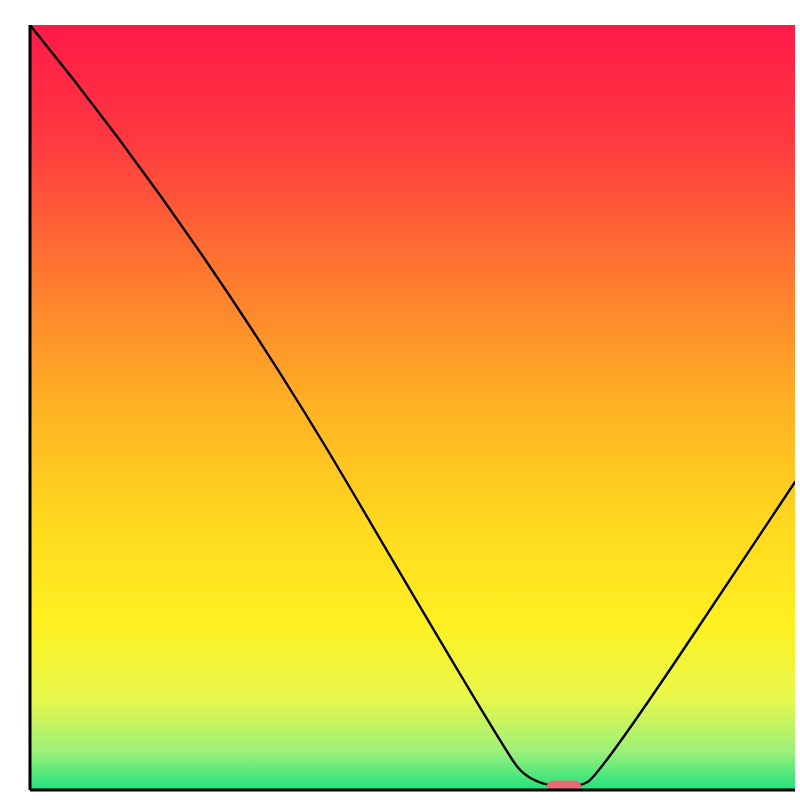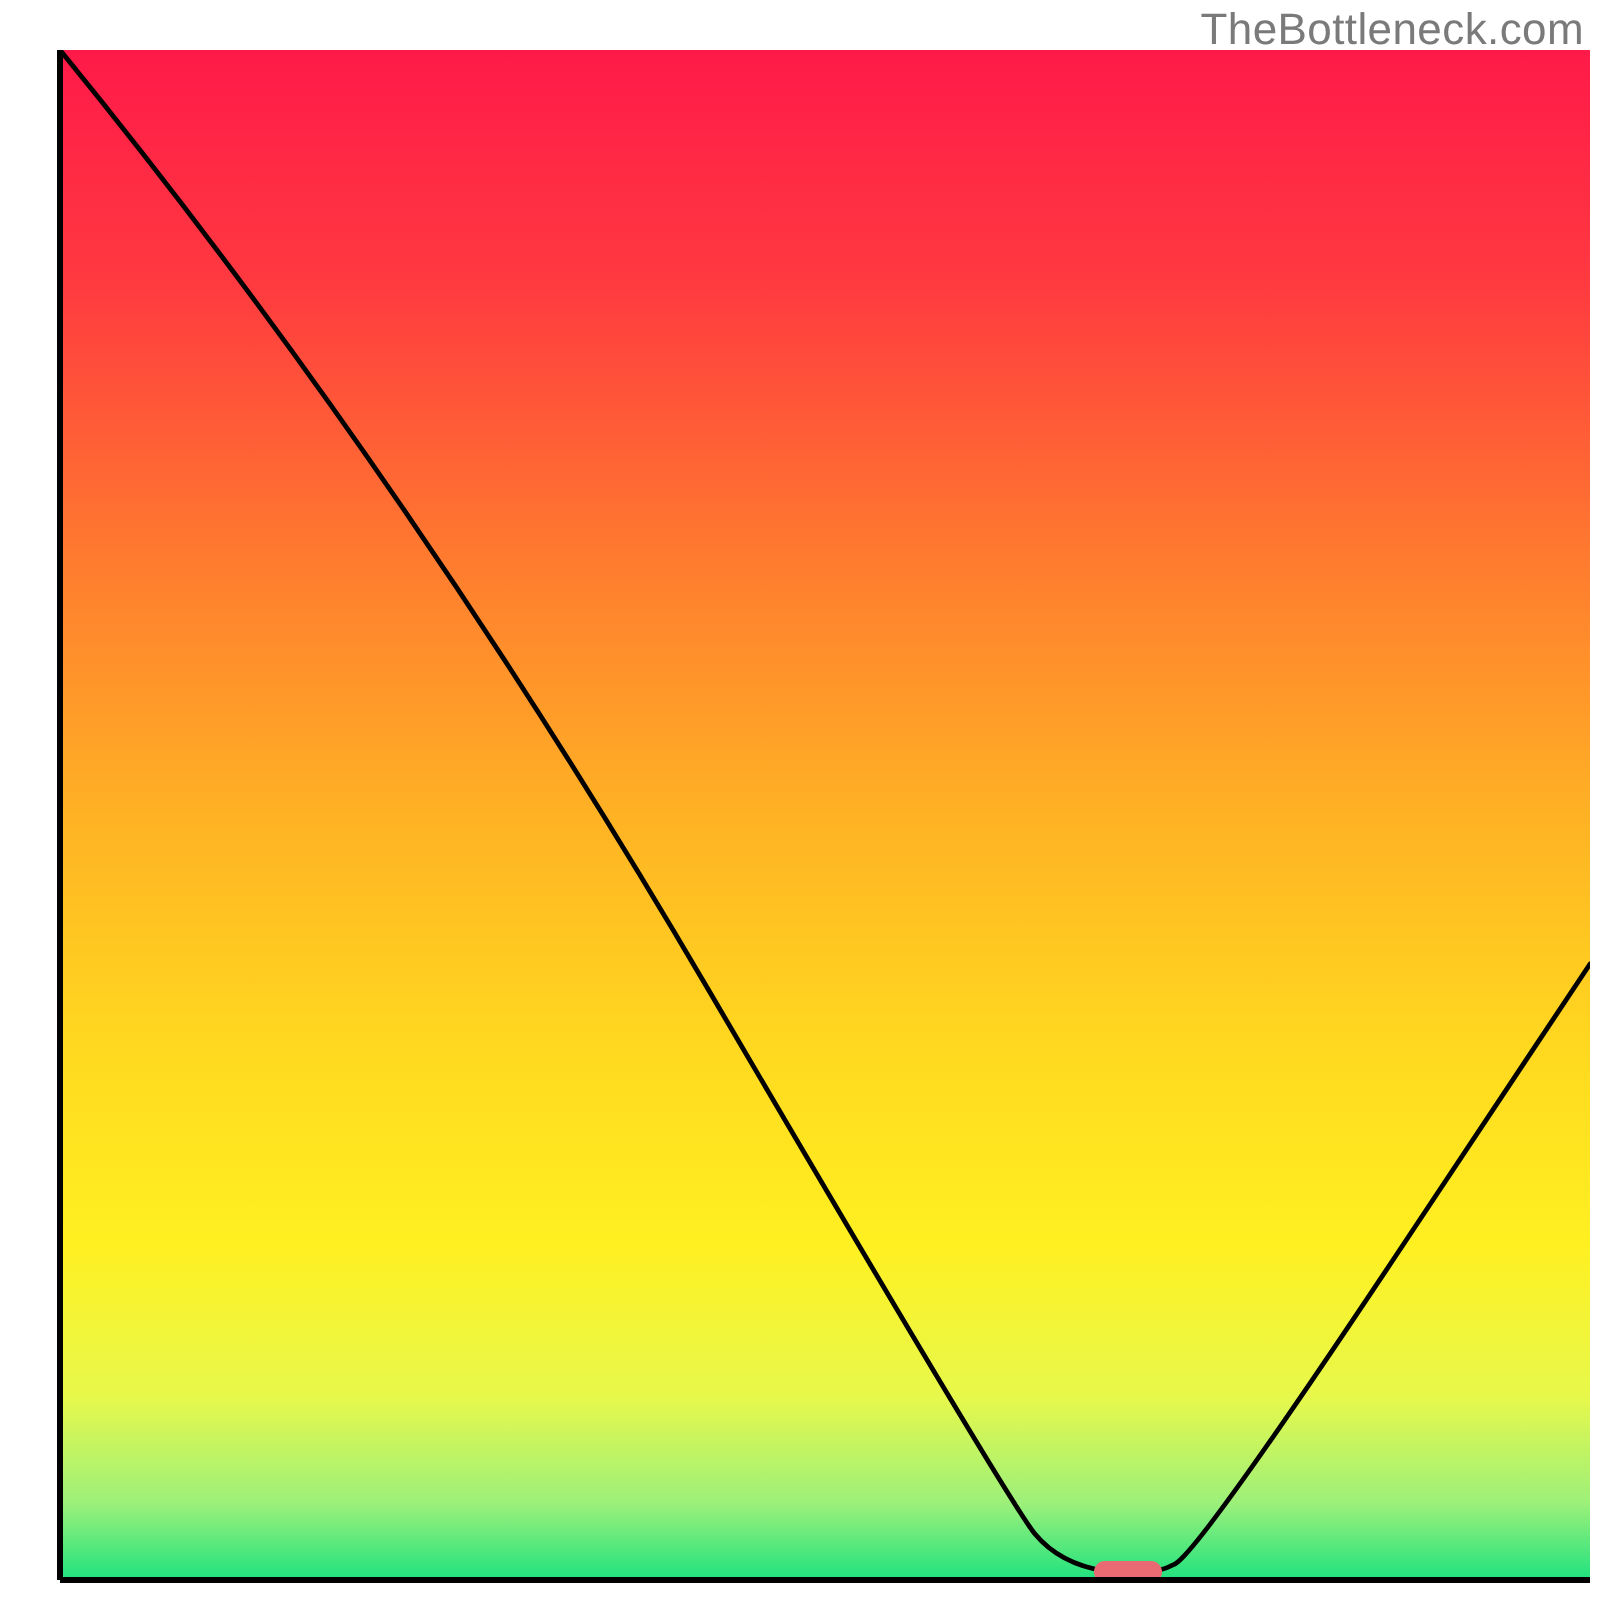--- a/index.html
+++ b/index.html
@@ -29,21 +29,20 @@
   svg {
     position: absolute;
     top: 0;
     left: 0;
   }
 </style>
 </head>
 <body>
 
 <div class="stage">
-  <div class="watermark">TheBottleneck.com</div>
 
   <svg id="chart-svg" width="800" height="800" viewBox="0 0 800 800">
     <defs>
       <linearGradient id="bg-grad" x1="0" y1="0" x2="0" y2="1">
           <stop offset="0.00%" stop-color="#ff1a49"></stop>
           <stop offset="15.00%" stop-color="#ff3940"></stop>
           <stop offset="33.00%" stop-color="#ff7a2f"></stop>
           <stop offset="50.00%" stop-color="#ffb224"></stop>
           <stop offset="65.00%" stop-color="#ffd81f"></stop>
           <stop offset="78.00%" stop-color="#fff021"></stop>

